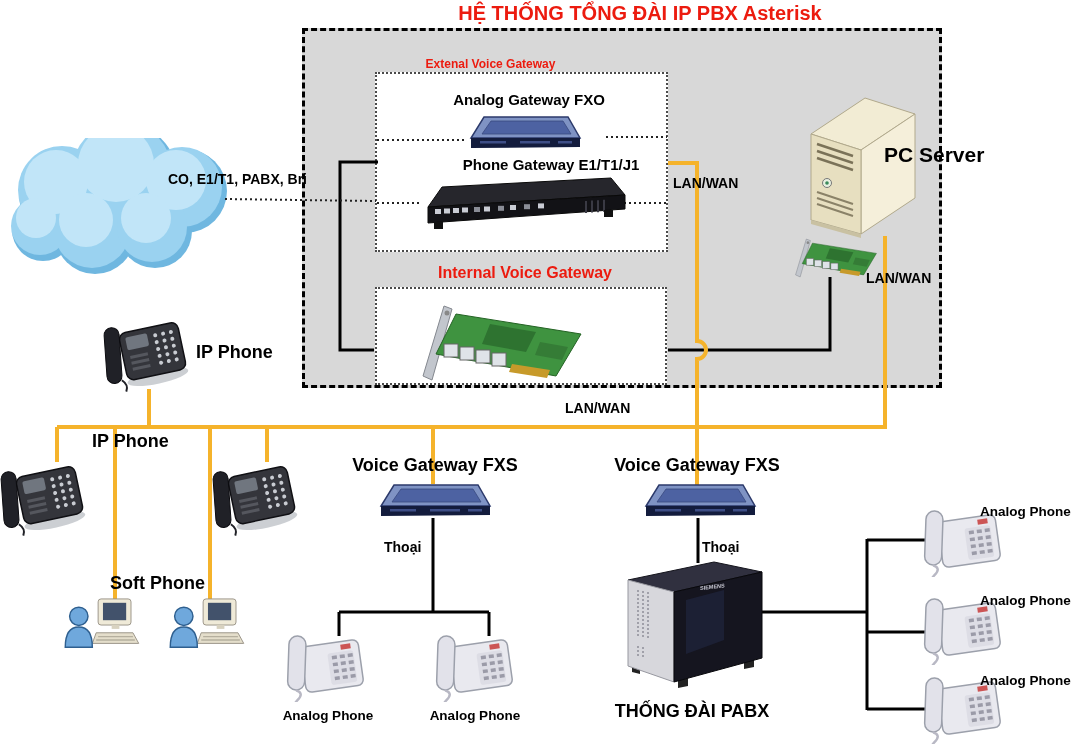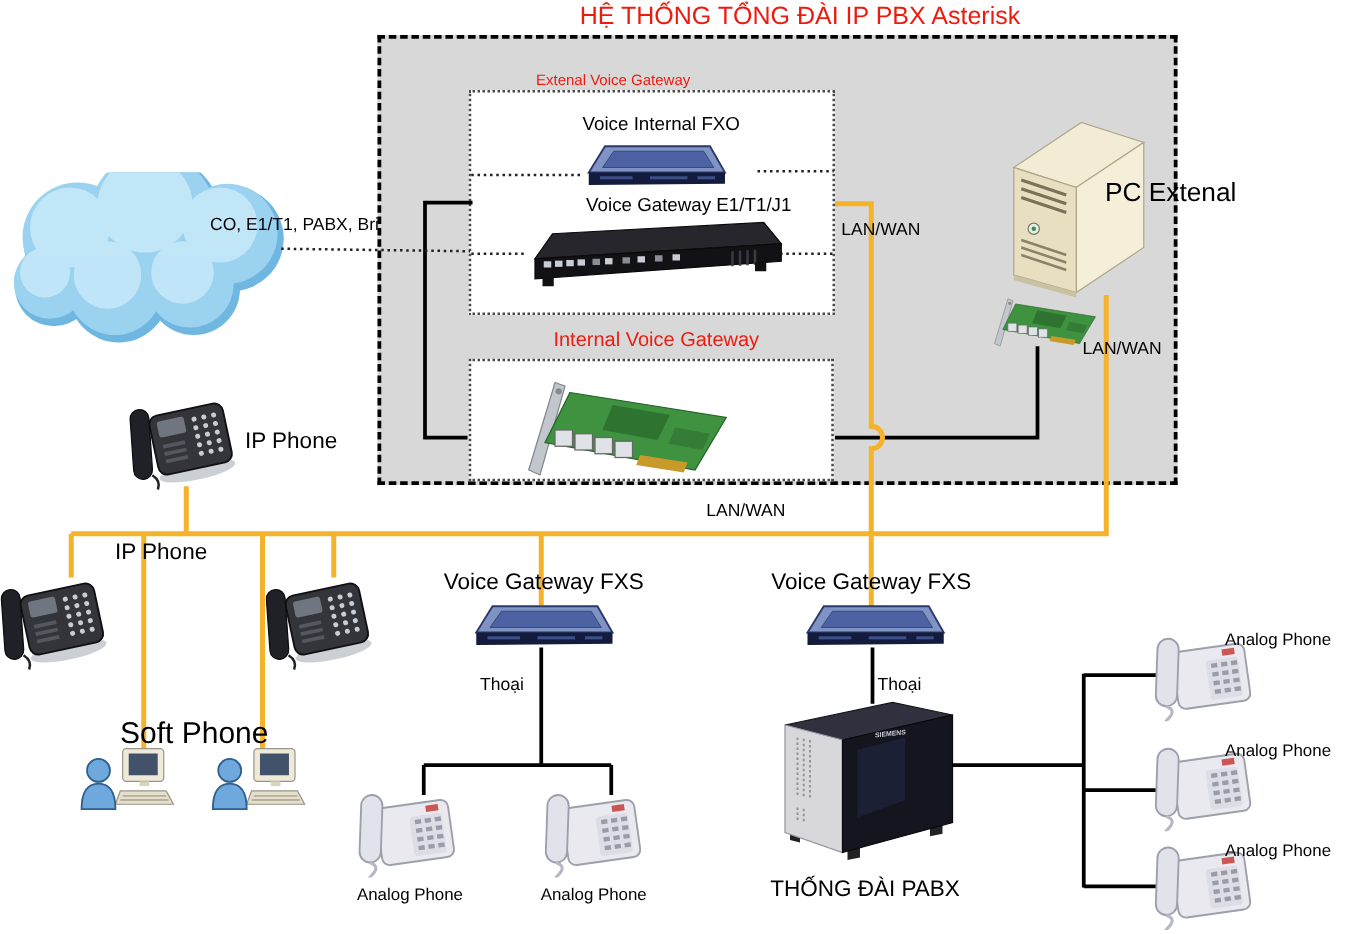--- a/index.html
+++ b/index.html
@@ -5,21 +5,21 @@
   :root{
     --red:#EC1B0F;
     --yellow:#F5B32B;
     --gray:#D8D8D8;
   }
   html,body{margin:0;padding:0;background:#fff;}
   #canvas{
     position:relative;width:1088px;height:747px;background:#fff;overflow:hidden;
     font-family:"Liberation Sans","DejaVu Sans",sans-serif;
   }
-  .lbl{position:absolute;font-weight:normal;color:#000;white-space:nowrap;z-index:7;line-height:1.1;}
+  .lbl{position:absolute;font-weight:bold;color:#000;white-space:nowrap;z-index:7;line-height:1.1;}
   .lbl.red{color:var(--red);}
   .lbl.center{text-align:center;}
   .big-box{
     position:absolute;left:302px;top:28px;width:634px;height:354px;
     background:var(--gray);border:3px dashed #000;z-index:1;
   }
   .inner-box{
     position:absolute;background:#fff;border:2px dotted #4a4a4a;z-index:2;
   }
   #ext-box{left:375px;top:72px;width:289px;height:176px;}
@@ -292,34 +292,34 @@
   <svg class="sprite" style="left:920px;top:672px" width="84" height="72">
       <use href="#sym-analog"></use>
     </svg>
 
   <svg class="sprite" style="left:624px;top:558px" width="142" height="132">
       <use href="#sym-pabx"></use>
     </svg>
 
   <div class="lbl red center" style="left:340px;top:2px;width:600px;font-size:20px">HỆ THỐNG TỔNG ĐÀI IP PBX Asterisk</div>
   <div class="lbl red center" style="left:378px;top:58px;width:225px;font-size:12px">Extenal Voice Gateway</div>
-  <div class="lbl center" style="left:409px;top:92px;width:240px;font-size:15px">Voice Internal FXO</div>
-  <div class="lbl center" style="left:431px;top:157px;width:240px;font-size:15px">Voice Gateway E1/T1/J1</div>
+  <div class="lbl center" style="left:409px;top:92px;width:240px;font-size:15px">Analog Gateway FXO</div>
+  <div class="lbl center" style="left:431px;top:157px;width:240px;font-size:15px">Phone Gateway E1/T1/J1</div>
   <div class="lbl red center" style="left:420px;top:264px;width:210px;font-size:16px">Internal Voice Gateway</div>
 
   <div class="lbl" style="left:168px;top:172px;font-size:14px">CO, E1/T1, PABX, Bri</div>
 
-  <div class="lbl" style="left:884px;top:143px;font-size:21px">PC Extenal</div>
+  <div class="lbl" style="left:884px;top:143px;font-size:21px">PC Server</div>
   <div class="lbl" style="left:673px;top:176px;font-size:14px">LAN/WAN</div>
   <div class="lbl" style="left:866px;top:271px;font-size:14px">LAN/WAN</div>
   <div class="lbl" style="left:565px;top:401px;font-size:14px">LAN/WAN</div>
 
   <div class="lbl" style="left:196px;top:343px;font-size:18px">IP Phone</div>
   <div class="lbl" style="left:92px;top:432px;font-size:18px">IP Phone</div>
-  <div class="lbl" style="left:96px;top:574px;font-size:24px">Soft Phone</div>
+  <div class="lbl" style="left:110px;top:574px;font-size:18px">Soft Phone</div>
 
   <div class="lbl center" style="left:330px;top:456px;width:210px;font-size:18px">Voice Gateway FXS</div>
   <div class="lbl center" style="left:592px;top:456px;width:210px;font-size:18px">Voice Gateway FXS</div>
   <div class="lbl" style="left:384px;top:540px;font-size:14px">Thoại</div>
   <div class="lbl" style="left:702px;top:540px;font-size:14px">Thoại</div>
 
   <div class="lbl center" style="left:272px;top:709px;width:112px;font-size:13.5px">Analog Phone</div>
   <div class="lbl center" style="left:419px;top:709px;width:112px;font-size:13.5px">Analog Phone</div>
   <div class="lbl" style="left:980px;top:505px;font-size:13.5px">Analog Phone</div>
   <div class="lbl" style="left:980px;top:594px;font-size:13.5px">Analog Phone</div>

